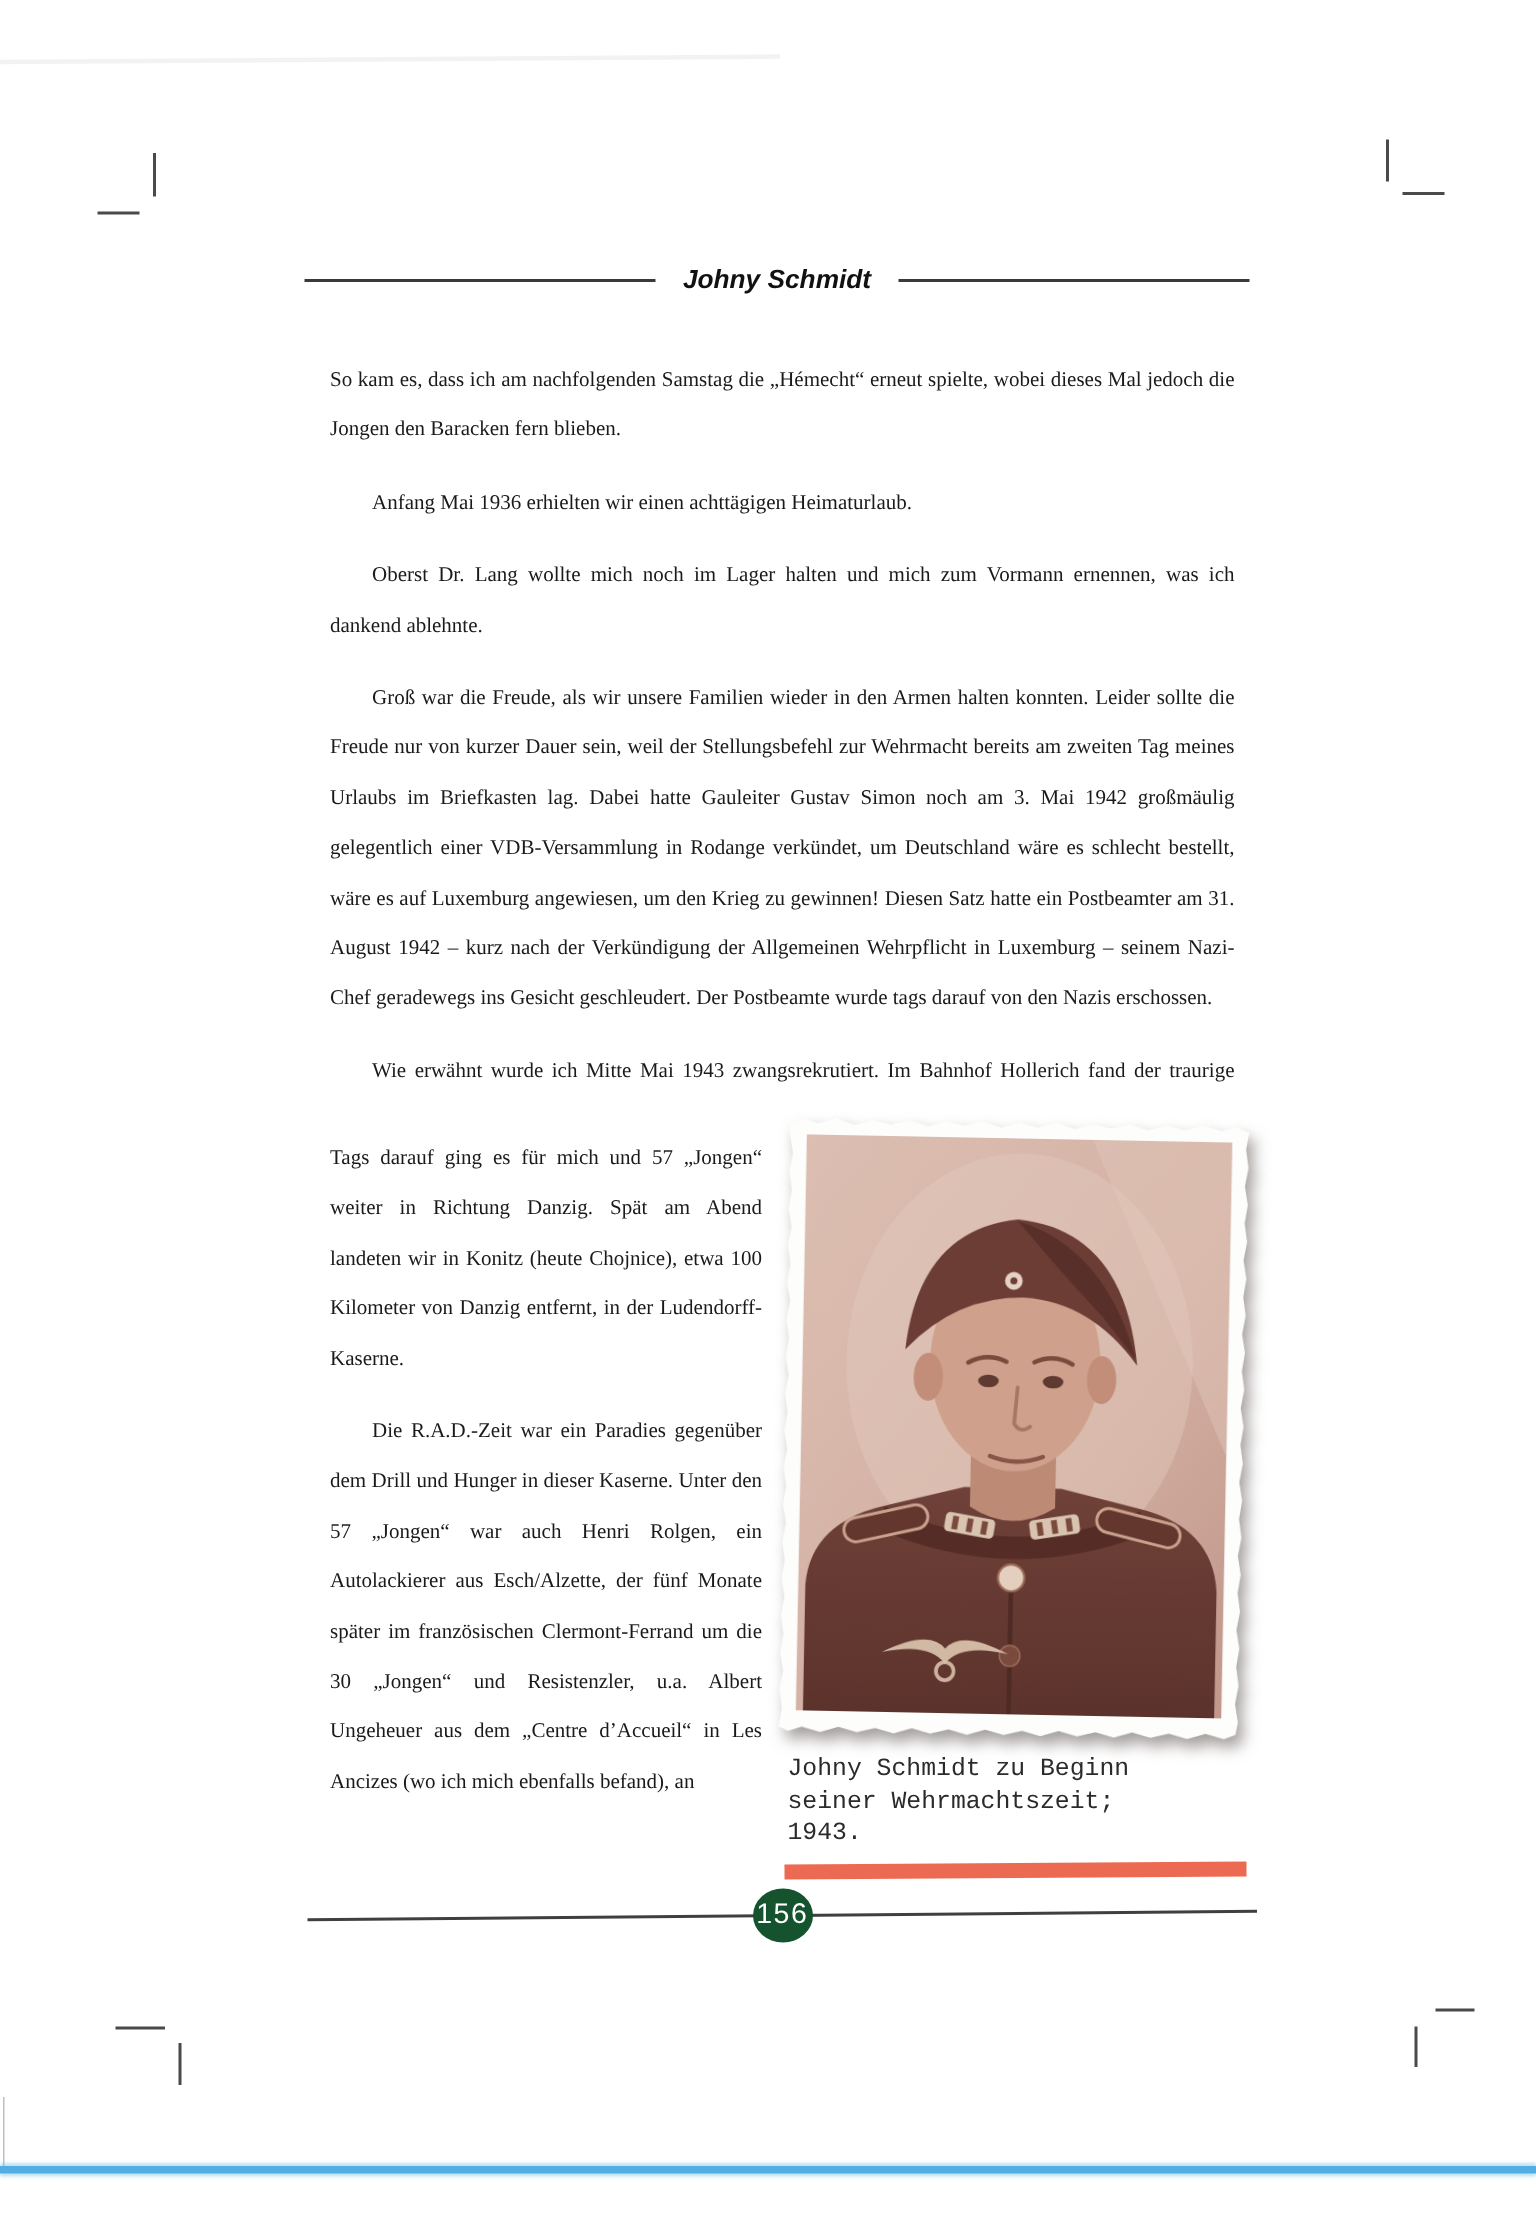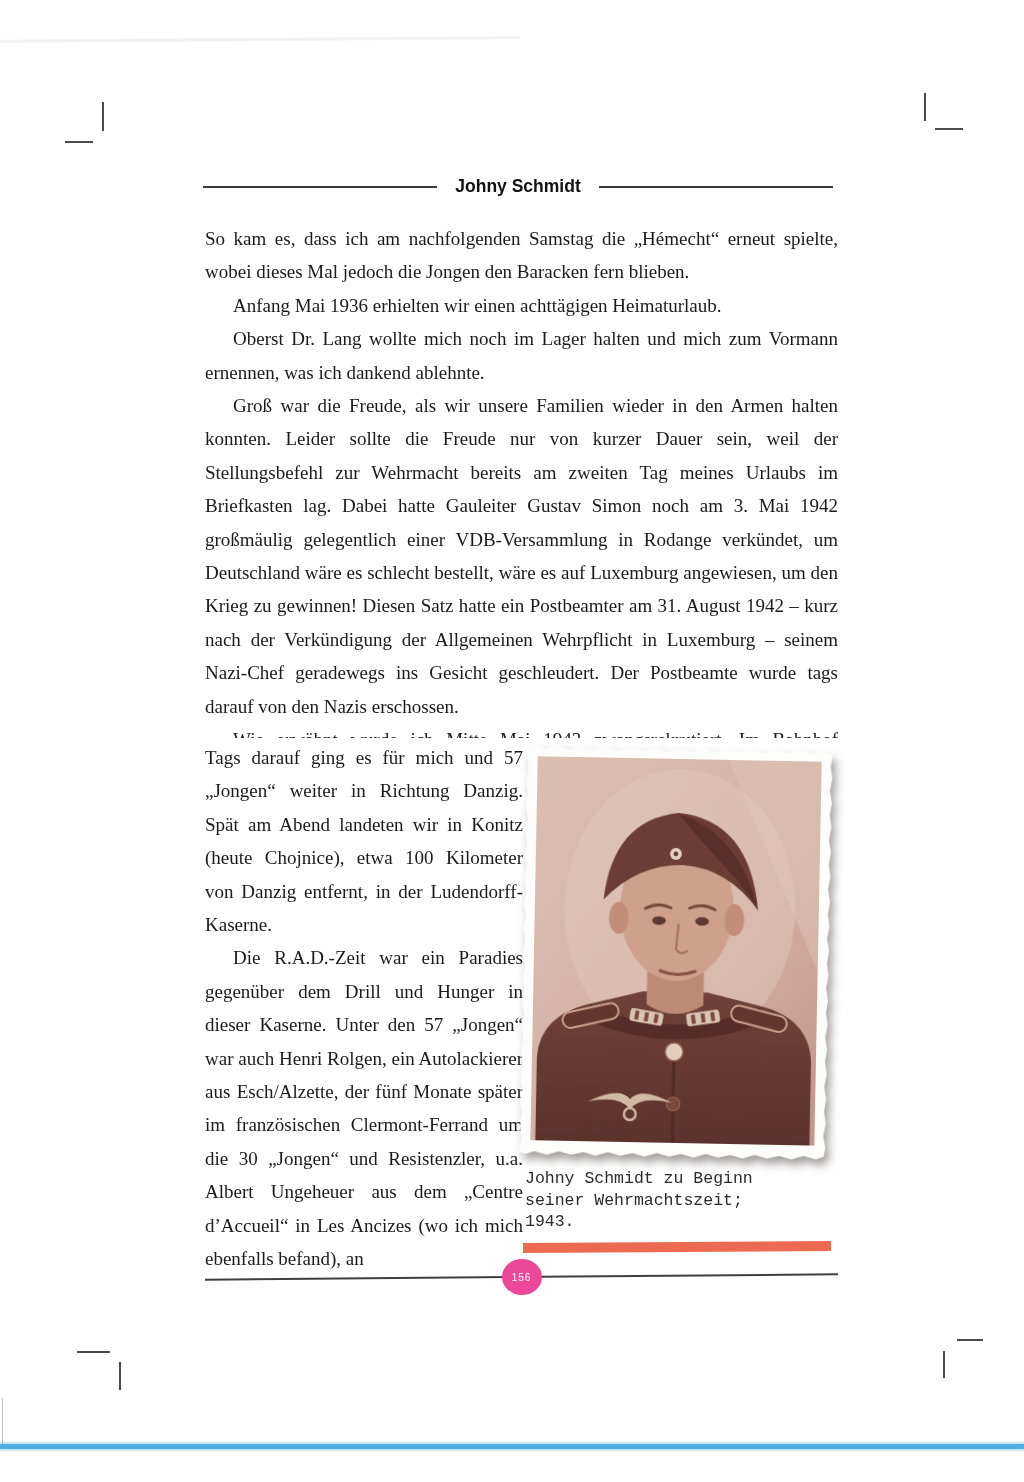--- a/index.html
+++ b/index.html
@@ -9,48 +9,48 @@
   
   .scan-streak{position:absolute;left:0;top:38px;width:520px;height:3px;background:#f3f2f1;transform:rotate(-0.4deg);}
   .scan-edge-v{position:absolute;left:2px;top:1398px;width:1px;height:50px;background:#bfbfbf;}
 
   
   .mark{position:absolute;background:#4a4a4a;}
 
   
   .chapter-header{position:absolute;left:203px;top:176px;width:630px;display:flex;align-items:center;gap:18px;}
   .chapter-header .rule{flex:1;height:2px;background:#3a3a3a;}
-  .chapter-title{font-family:"Liberation Sans", sans-serif;font-weight:600;
+  .chapter-title{font-family:"Liberation Sans", sans-serif;font-style:italic;font-weight:600;
                  font-size:17.5px;white-space:nowrap;color:#111;}
 
   
   .text-block{position:absolute;left:205px;top:222px;width:633px;}
   .full-text{height:516px;overflow:hidden;}
-  p.body-p{margin:0;font-size:19px;line-height:33.4px;text-align:justify;}
+  p.body-p{margin:15px;font-size:14px;line-height:33.4px;text-align:justify;}
   p.indent{text-indent:28px;}
 
   .wrap-row{display:flex;justify-content:flex-start;margin-top:3px;}
   .left-col{width:318px;}
 
   .photo-col{width:312px;margin:0;padding:0;}
   .photo-shadow{filter:drop-shadow(4px 6px 5px rgba(70,60,55,0.50));transform:rotate(1.1deg);margin-top:6px;}
   .photo-frame{background:#fdfdfc;padding:12px 11px 15px 11px;width:284px;
     clip-path:polygon(0% 1.2%,3% 0.3%,6% 1.1%,10% 0.2%,14% 1.2%,18% 0.4%,22% 1.1%,26% 0.3%,30% 1.2%,34% 0.4%,38% 1%,42% 0.3%,46% 1.2%,50% 0.4%,54% 1.1%,58% 0.3%,62% 1.2%,66% 0.4%,70% 1%,74% 0.3%,78% 1.2%,82% 0.4%,86% 1.1%,90% 0.3%,94% 1.1%,97% 0.4%,100% 1.3%,99.4% 4%,100% 7%,99.3% 10%,100% 13%,99.4% 16%,100% 19%,99.3% 22%,100% 25%,99.4% 28%,100% 31%,99.3% 34%,100% 37%,99.4% 40%,100% 43%,99.3% 46%,100% 49%,99.4% 52%,100% 55%,99.3% 58%,100% 61%,99.4% 64%,100% 67%,99.3% 70%,100% 73%,99.4% 76%,100% 79%,99.3% 82%,100% 85%,99.4% 88%,100% 91%,99.3% 94%,100% 97%,99.5% 99%,97% 99.7%,93% 98.9%,89% 99.8%,85% 99%,81% 99.7%,77% 98.9%,73% 99.8%,69% 99%,65% 99.7%,61% 98.9%,57% 99.8%,53% 99%,49% 99.7%,45% 98.9%,41% 99.8%,37% 99%,33% 99.7%,29% 98.9%,25% 99.8%,21% 99%,17% 99.7%,13% 98.9%,9% 99.8%,5% 99%,2% 99.7%,0% 99%,0.6% 96%,0% 93%,0.7% 90%,0% 87%,0.6% 84%,0% 81%,0.7% 78%,0% 75%,0.6% 72%,0% 69%,0.7% 66%,0% 63%,0.6% 60%,0% 57%,0.7% 54%,0% 51%,0.6% 48%,0% 45%,0.7% 42%,0% 39%,0.6% 36%,0% 33%,0.7% 30%,0% 27%,0.6% 24%,0% 21%,0.7% 18%,0% 15%,0.6% 12%,0% 9%,0.7% 6%,0% 3%);}
   .photo-frame svg{display:block;width:284px;height:384px;}
 
   .photo-caption{font-family:Liberation Mono, monospace;font-size:16.5px;line-height:21.5px;
                  color:#2b2b2b;margin:10px 0 0 2px;width:260px;}
   .accent-bar{width:308px;height:10px;margin-top:9px;background:#ed6a52;transform:rotate(-0.4deg);}
 
   
   .folio{position:absolute;left:205px;top:1259px;width:633px;height:37px;}
   .folio-line{position:absolute;left:0;right:0;top:17px;height:2px;background:#3f3f3f;transform:rotate(-0.5deg);}
   .folio-oval{position:absolute;left:50%;top:0;transform:translateX(-50%);width:40px;height:36px;
-              border-radius:50%;background:#ec4899;color:#ffffff;display:flex;align-items:center;justify-content:center;
-              font-family:"Liberation Sans", sans-serif;font-size:10px;letter-spacing:1px;}
+              border-radius:50%;background:#14532d;color:#ffffff;display:flex;align-items:center;justify-content:center;
+              font-family:"Liberation Sans", sans-serif;font-size:19px;letter-spacing:1px;}
 
   .bottom-edge-line{position:absolute;left:0;top:1444px;width:1024px;height:5px;background:#52ade2;
                     box-shadow:0 -2px 2px rgba(120,190,230,0.45), 0 2px 2px rgba(120,190,230,0.45);}
 </style>
 </head>
 <body>
 
 <div class="page">
 
   <div class="scan-streak"></div>

